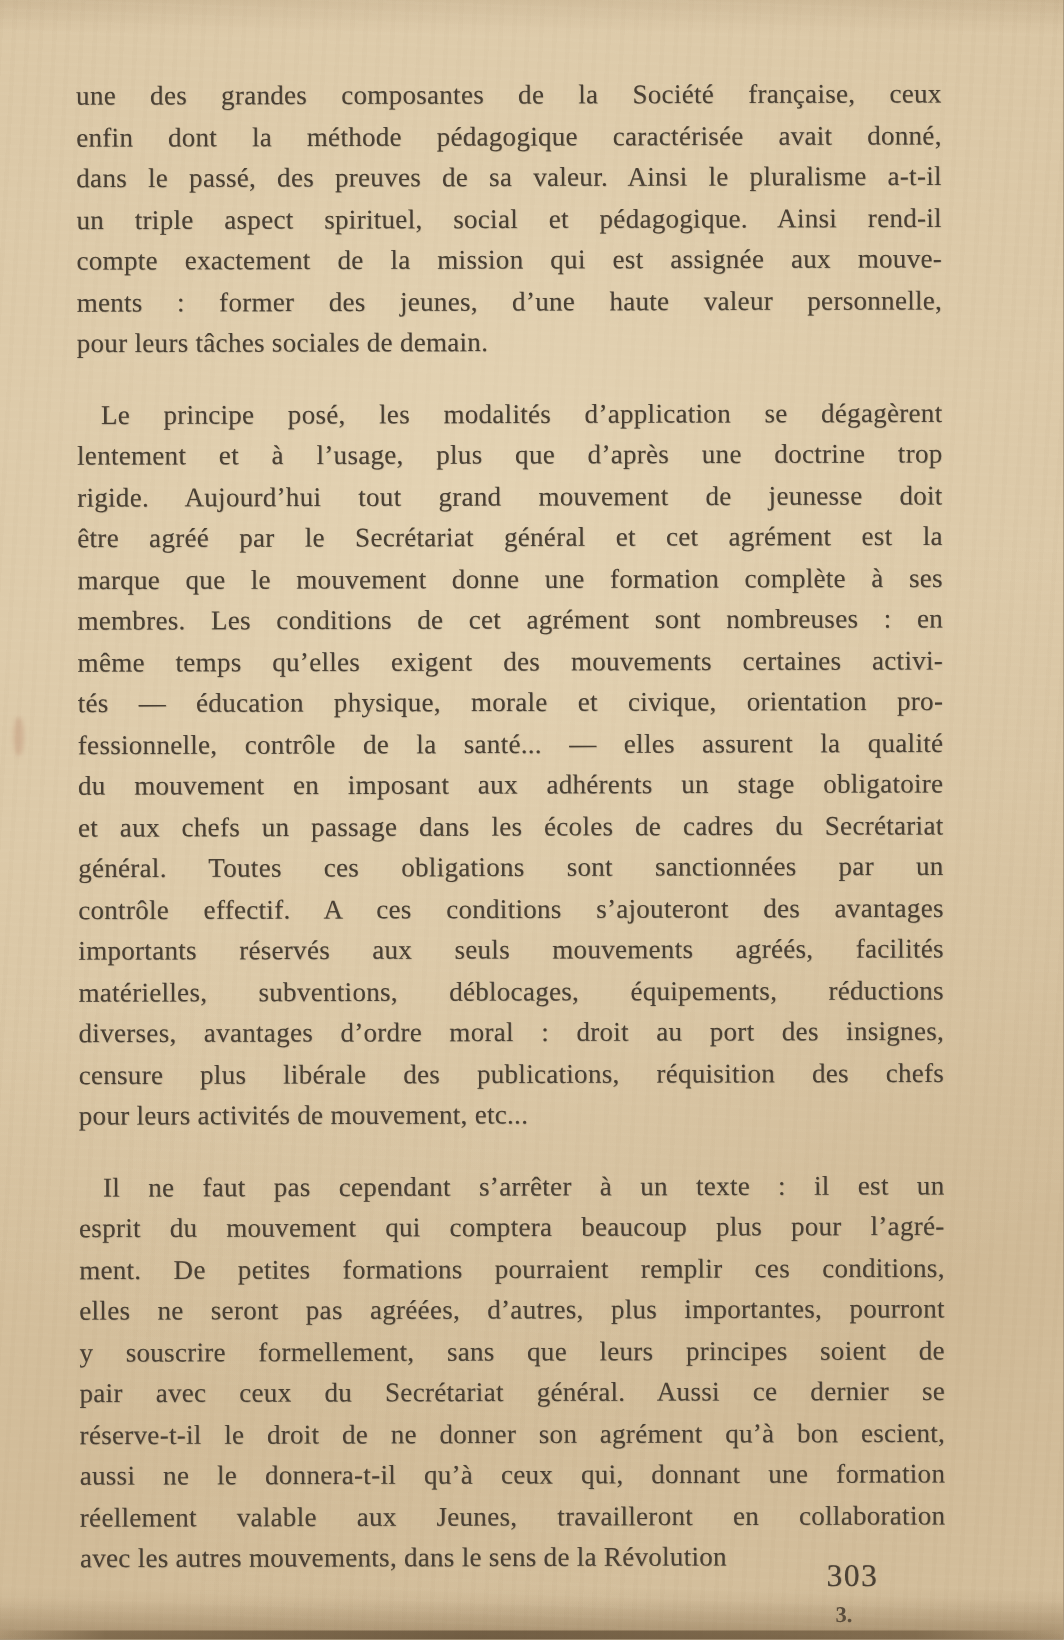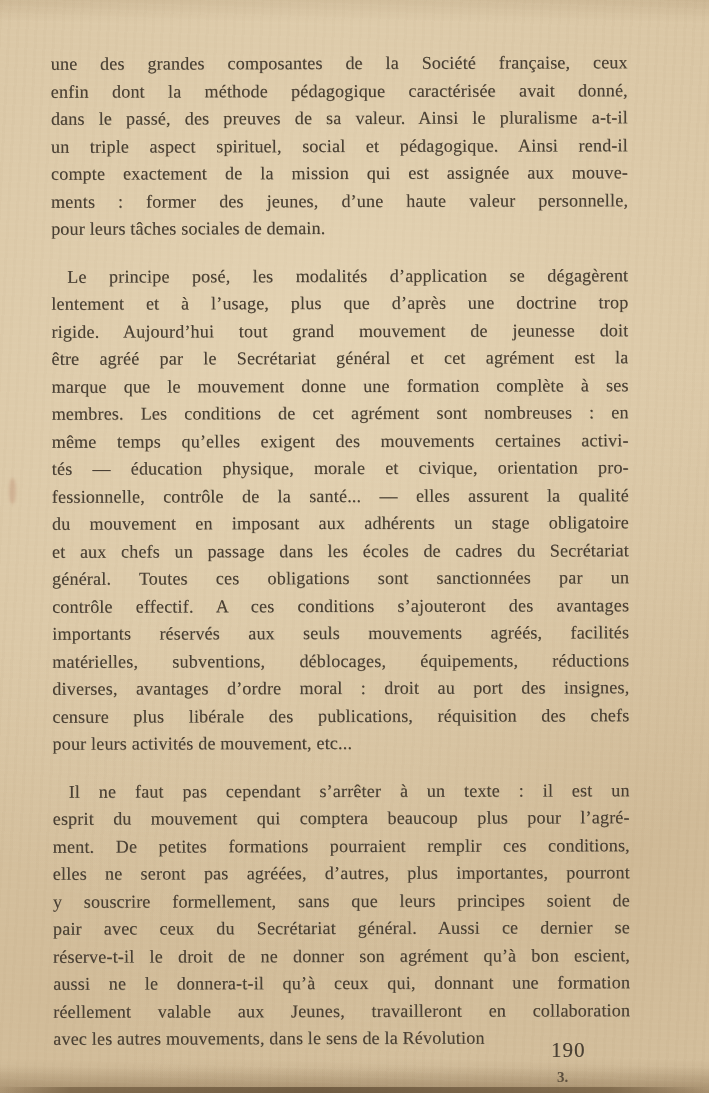--- a/index.html
+++ b/index.html
@@ -137,18 +137,18 @@
         <div class="line">ment. De petites formations pourraient remplir ces conditions,</div>
         <div class="line">elles ne seront pas agréées, d’autres, plus importantes, pourront</div>
         <div class="line">y souscrire formellement, sans que leurs principes soient de</div>
         <div class="line">pair avec ceux du Secrétariat général. Aussi ce dernier se</div>
         <div class="line">réserve-t-il le droit de ne donner son agrément qu’à bon escient,</div>
         <div class="line">aussi ne le donnera-t-il qu’à ceux qui, donnant une formation</div>
         <div class="line">réellement valable aux Jeunes, travailleront en collaboration</div>
         <div class="line last">avec les autres mouvements, dans le sens de la Révolution</div>
       </div>
     </div>
-  <div class="page-number">190</div>
+  <div class="page-number">303</div>
   <div class="signature-mark">3.</div>
   <div class="smudge-left"></div>
   <div class="bottom-shade"></div>
   <div class="bottom-edge"></div>
 </div>
 
 </body></html>

